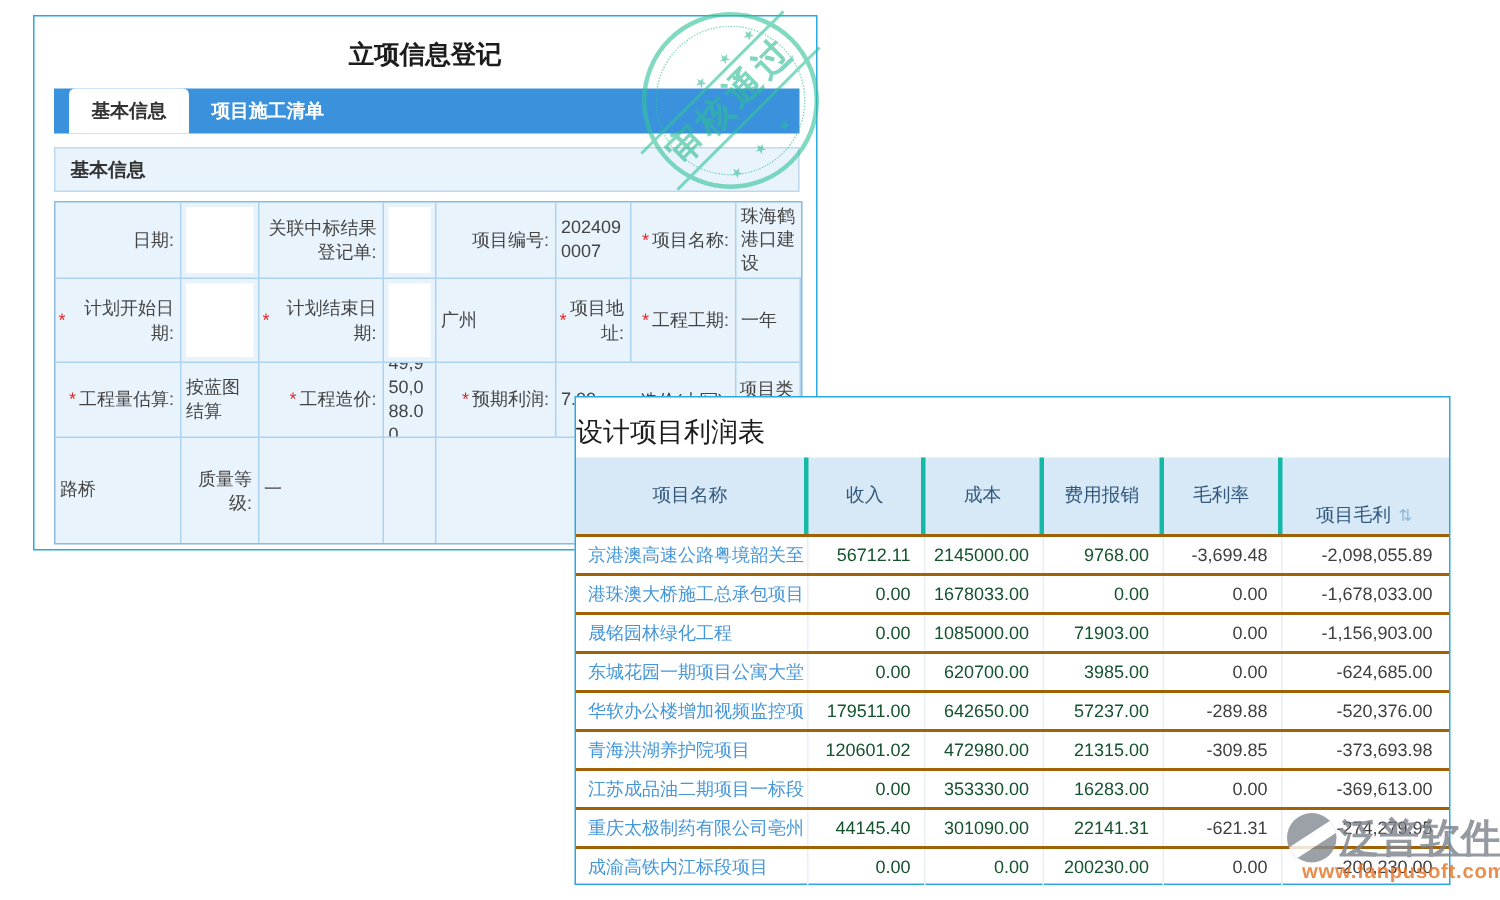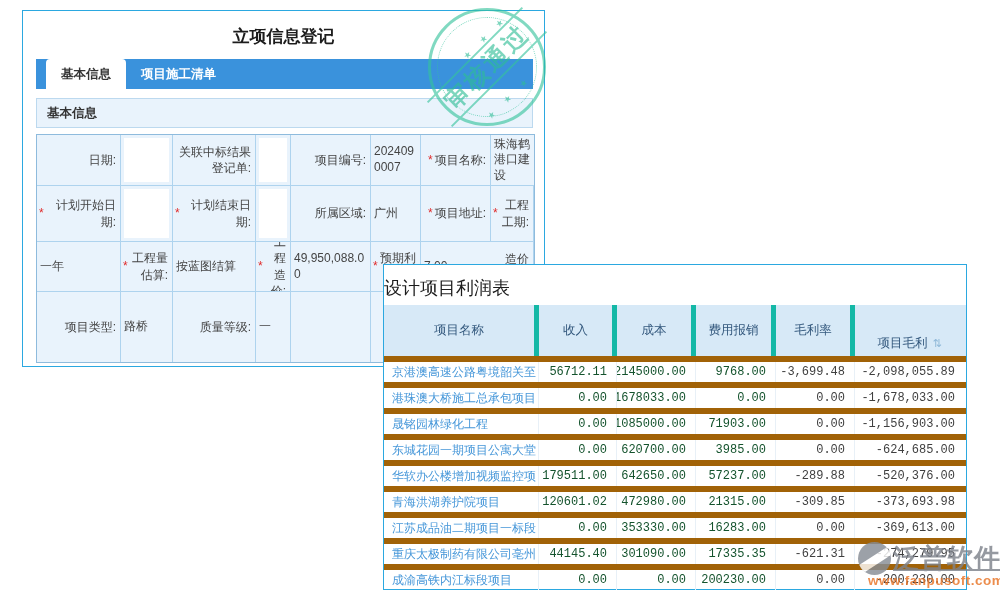--- a/index.html
+++ b/index.html
@@ -37,24 +37,24 @@
   .stamp .stars { position:absolute; color:#2ebd96; font-size:9px; letter-spacing:6px; transform:rotate(-45deg); white-space:nowrap; }
   .stamp .stars.top { left:28px; top:24px; } .stamp .stars.top::before { content:"★ ★ ★"; }
   .stamp .stars.bottom { left:52px; top:84px; } .stamp .stars.bottom::before { content:"★ ★ ★"; }
 
   
   .win2 { position:absolute; left:383px; top:264px; width:584px; height:326px;
           background:#fff; border:1px solid #2ba8e0; z-index:3; }
   .win2-title { font-size:18px; font-weight:normal; color:#1c1c1c; padding-top:11px; height:40px; }
   .phead { display:grid; grid-template-columns:155px 78px 79px 80px 79px 109px; height:51px; background:#d7e9f7; }
   .phc { display:flex; align-items:center; justify-content:center; font-size:12.5px; color:#33587d;
-         border-right:5px solid #14b8a6; }
+         border-right:3px solid #14b8a6; }
   .phc:last-child { border-right:none;margin-top:25px; }
   .sort-icon { margin-left:5px; color:#8fb8d8; font-size:11px; } .sort-icon::before { content:"⇅"; }
-  .prow { display:grid; grid-template-columns:155px 78px 79px 80px 79px 109px; height:26px; border-top:6px solid #a16207; cursor:pointer;font-family:Liberation Mono, monospace; }
+  .prow { display:grid; grid-template-columns:155px 78px 79px 80px 79px 109px; height:26px; border-top:2px solid #a16207; cursor:pointer; }
   .pc { font-size:12px; display:flex; align-items:center; overflow:hidden; white-space:nowrap; border-right:1px solid #e8f0f7; }
   .pc.last { border-right:none; }
   .pc.name { color:#4697d9; padding-left:8px; justify-content:flex-start; }
   .pc.num { justify-content:flex-end; padding-right:9px; }
   .pc.blue { color:#14532d; } .pc.dark { color:#3f3f3f; }
 
   
   .brand { position:absolute; left:858px; top:541px; z-index:4; opacity:.82; pointer-events:none; }
   .brand-row { display:flex; align-items:center; }
   .brand-icon { width:33px; height:33px; border-radius:50%; background:#878d96; position:relative; overflow:hidden; flex:0 0 auto; }
@@ -108,23 +108,20 @@
       <div class="fcell fvalue">
           <div class="input-box"></div>
         </div>
       <div class="fcell flabel">
           <span class="req"></span>
           <span>计划结束日期:</span>
         </div>
       <div class="fcell fvalue">
           <div class="input-box"></div>
         </div>
-      <div class="fcell flabel">
-          <span>所属区域:</span>
-        </div>
       <div class="fcell fvalue">广州</div>
       <div class="fcell flabel">
           <span class="req"></span>
           <span>项目地址:</span>
         </div>
 
       <div class="fcell flabel">
           <span class="req"></span>
           <span>工程工期:</span>
         </div>
@@ -241,21 +238,21 @@
       <div class="pc num blue">0.00</div>
       <div class="pc num blue">353330.00</div>
       <div class="pc num blue">16283.00</div>
       <div class="pc num dark">0.00</div>
       <div class="pc num dark last">-369,613.00</div>
     </div>
     <div class="prow">
       <div class="pc name">重庆太极制药有限公司亳州</div>
       <div class="pc num blue">44145.40</div>
       <div class="pc num blue">301090.00</div>
-      <div class="pc num blue">17335.35</div>
+      <div class="pc num blue">22141.31</div>
       <div class="pc num dark">-621.31</div>
       <div class="pc num dark last">-274,279.95</div>
     </div>
     <div class="prow">
       <div class="pc name">成渝高铁内江标段项目</div>
       <div class="pc num blue">0.00</div>
       <div class="pc num blue">0.00</div>
       <div class="pc num blue">200230.00</div>
       <div class="pc num dark">0.00</div>
       <div class="pc num dark last">-200,230.00</div>

